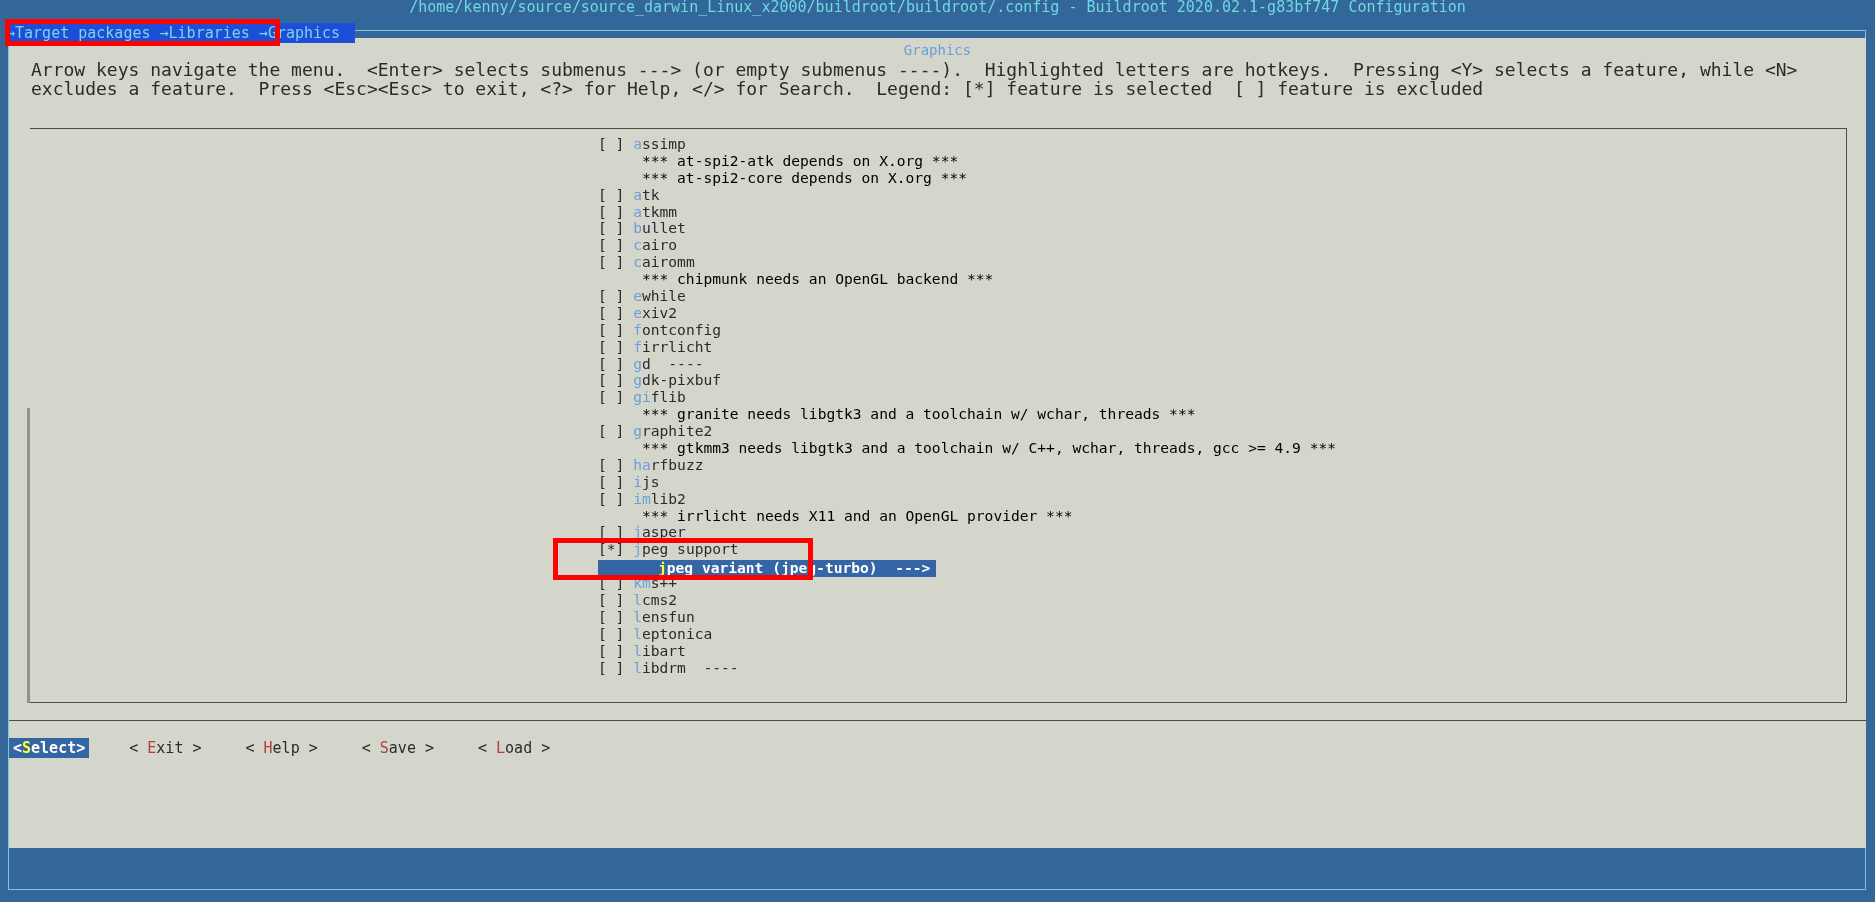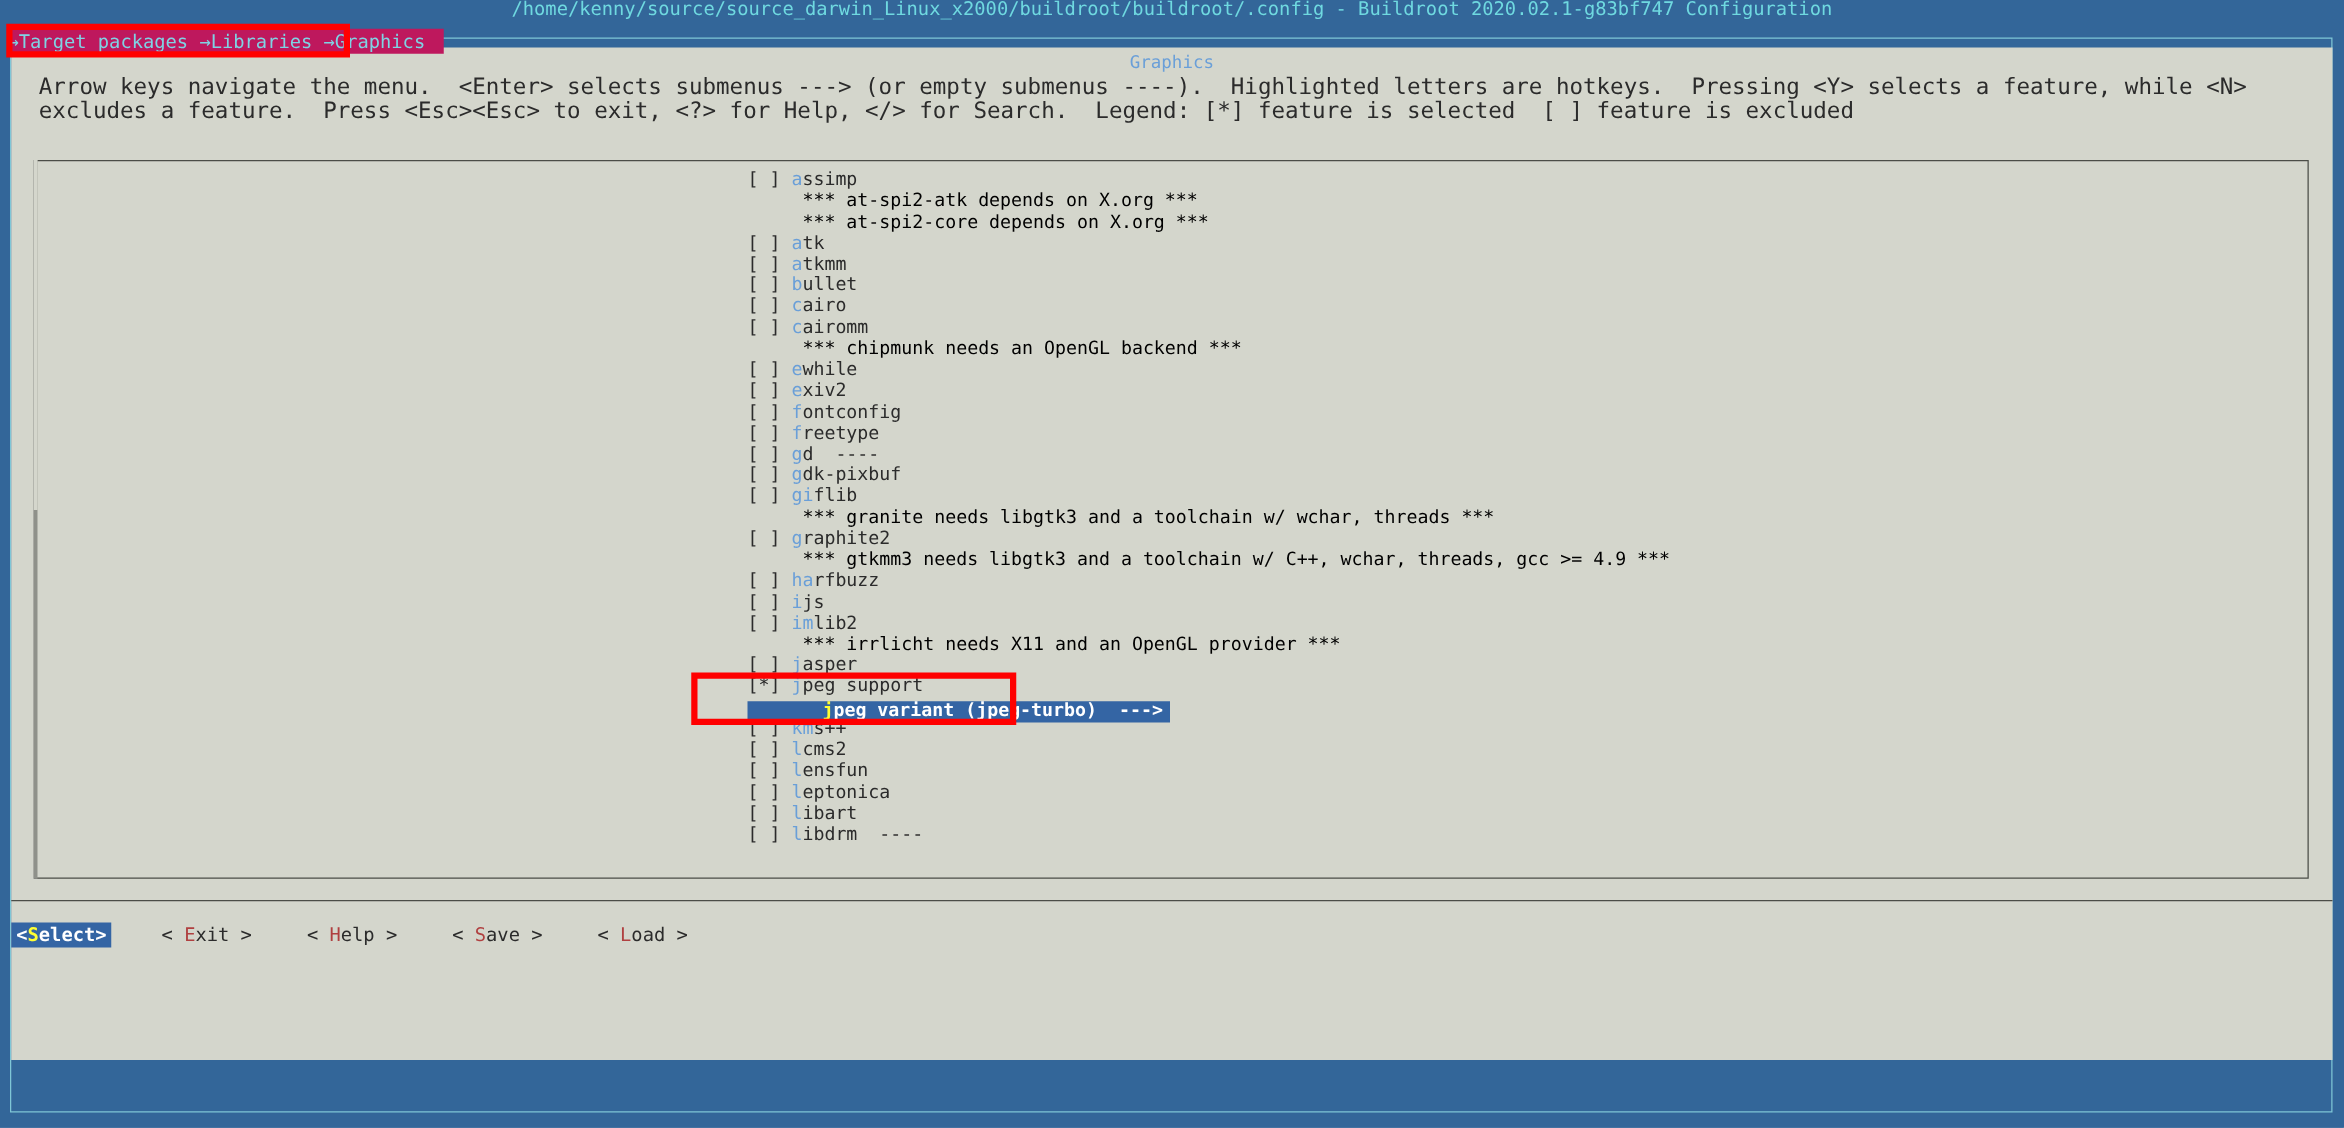--- a/index.html
+++ b/index.html
@@ -50,21 +50,21 @@
     background: transparent;
   }
 
   .breadcrumb {
     position: absolute;
     left: 6px;
     top: 23px;
     color: #7fd3e4;
     white-space: pre;
     font-size: 15px;
-    background: #be185d;
+    background: #1d4ed8;
     padding-right: 6px;
     z-index: 4;
   }
 
   
   .panel {
     position: absolute;
     left: 9px;
     top: 38px;
     width: 1857px;
@@ -243,21 +243,21 @@
           <div class="row dep">     *** at-spi2-core depends on X.org ***</div>
           <div class="row"><span class="brackets">[ ] </span><span class="hot">a</span><span>tk</span></div>
           <div class="row"><span class="brackets">[ ] </span><span class="hot">a</span><span>tkmm</span></div>
           <div class="row"><span class="brackets">[ ] </span><span class="hot">b</span><span>ullet</span></div>
           <div class="row"><span class="brackets">[ ] </span><span class="hot">c</span><span>airo</span></div>
           <div class="row"><span class="brackets">[ ] </span><span class="hot">c</span><span>airomm</span></div>
           <div class="row dep">     *** chipmunk needs an OpenGL backend ***</div>
           <div class="row"><span class="brackets">[ ] </span><span class="hot">e</span><span>while</span></div>
           <div class="row"><span class="brackets">[ ] </span><span class="hot">e</span><span>xiv2</span></div>
           <div class="row"><span class="brackets">[ ] </span><span class="hot">f</span><span>ontconfig</span></div>
-          <div class="row"><span class="brackets">[ ] </span><span class="hot">f</span><span>reetype</span></div>
+          <div class="row"><span class="brackets">[ ] </span><span class="hot">f</span><span>irrlicht</span></div>
           <div class="row"><span class="brackets">[ ] </span><span class="hot">g</span><span>d  ----</span></div>
           <div class="row"><span class="brackets">[ ] </span><span class="hot">g</span><span>dk-pixbuf</span></div>
           <div class="row"><span class="brackets">[ ] </span><span class="hot">gi</span><span>flib</span></div>
           <div class="row dep">     *** granite needs libgtk3 and a toolchain w/ wchar, threads ***</div>
           <div class="row"><span class="brackets">[ ] </span><span class="hot">g</span><span>raphite2</span></div>
           <div class="row dep">     *** gtkmm3 needs libgtk3 and a toolchain w/ C++, wchar, threads, gcc &gt;= 4.9 ***</div>
           <div class="row"><span class="brackets">[ ] </span><span class="hot">ha</span><span>rfbuzz</span></div>
           <div class="row"><span class="brackets">[ ] </span><span class="hot">i</span><span>js</span></div>
           <div class="row"><span class="brackets">[ ] </span><span class="hot">im</span><span>lib2</span></div>
           <div class="row dep">     *** irrlicht needs X11 and an OpenGL provider ***</div>

